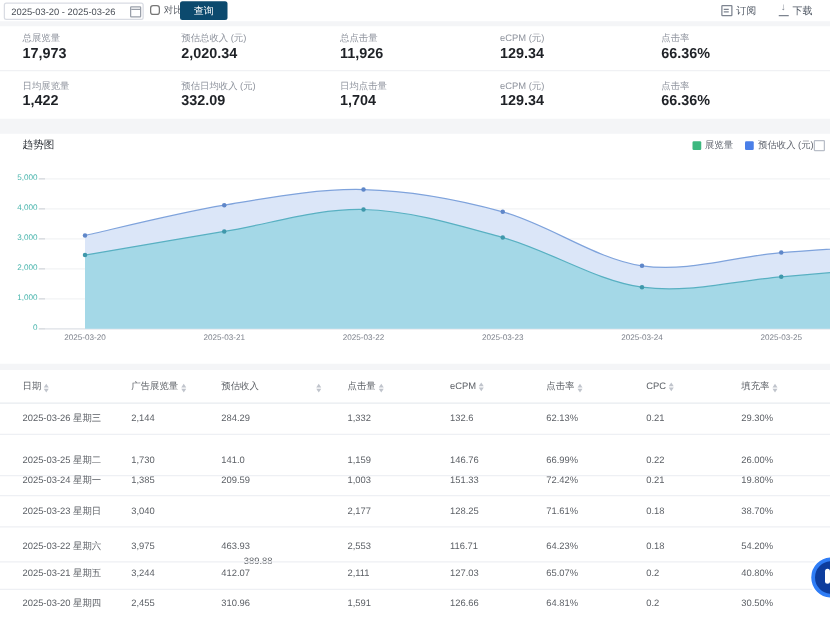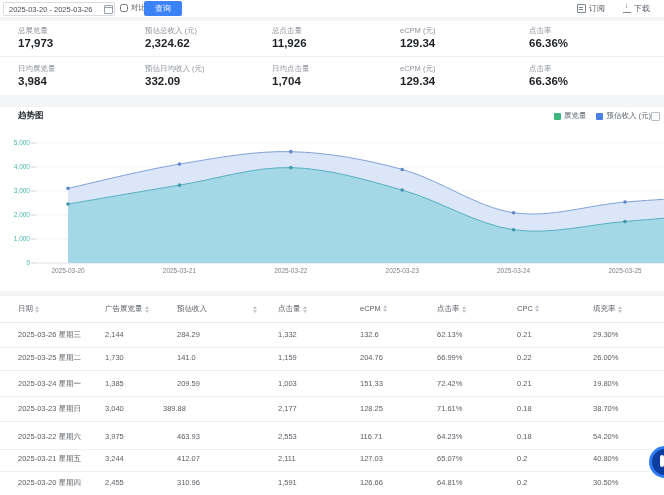--- a/index.html
+++ b/index.html
@@ -9,45 +9,45 @@
   .strip{position:absolute;left:0;width:664px;background:#f4f5f7;}
 
   
   .date-input{position:absolute;left:3px;top:2px;width:112px;height:14px;border:1px solid #d9dce3;
       border-radius:2px;font-size:7.5px;color:#4a4f57;padding:0 16px 0 5px;box-sizing:border-box;
       font-family:"Liberation Sans",sans-serif;outline:none;background:#fff;}
   .cal-icon{position:absolute;left:104px;top:5px;width:7px;height:7px;border:1px solid #9aa0aa;border-radius:1px;}
   .cal-icon::before{content:"";position:absolute;left:0;top:1px;width:7px;height:1px;background:#9aa0aa;}
   .cmp{position:absolute;left:120px;top:3px;display:flex;align-items:center;font-size:7.5px;color:#565b63;}
   .cmp input{width:8px;height:8px;margin:0 3px 0 0;}
-  .btn-primary{position:absolute;left:144px;top:1px;width:38px;height:15px;background:#3b82f6;border:none;
+  .btn-primary{position:absolute;left:144px;top:1px;width:38px;height:15px;background:#0c4a6e;border:none;
       border-radius:2px;color:#fff;font-size:8px;line-height:15px;text-align:center;padding:0;
       font-family:"Liberation Sans",sans-serif;cursor:pointer;}
   .tr-btn{position:absolute;top:3px;display:flex;align-items:center;gap:3px;font-size:8px;color:#525a66;cursor:pointer;}
   .sub-ico{width:7px;height:7px;border:1px solid #7d8490;border-radius:1px;position:relative;}
   .sub-ico::before{content:"";position:absolute;left:1px;top:2px;width:4px;height:1px;background:#7d8490;box-shadow:0 2px 0 #7d8490;}
   .dl-ico{width:8px;height:8px;position:relative;border-bottom:1px solid #7d8490;}
   .dl-ico::before{content:"\2193";position:absolute;left:1.5px;top:-3px;font-size:8px;color:#7d8490;}
 
   
   .stat-label{position:absolute;font-size:7.5px;color:#8d929c;white-space:nowrap;}
   .stat-value{position:absolute;font-size:11.5px;font-weight:bold;color:#1e2126;white-space:nowrap;}
   .hline{position:absolute;left:0;width:664px;height:1px;background:#f0f1f4;}
 
   
-  .chart-title{position:absolute;left:18px;top:110px;font-size:8.5px;font-weight:bold;color:#2b2f36;}
+  .chart-title{position:absolute;left:18px;top:110px;font-size:8.5px;font-weight:normal;color:#2b2f36;}
   .legend{position:absolute;right:4px;top:111px;display:flex;align-items:center;}
   .legend-item{display:flex;align-items:center;gap:3px;font-size:7.5px;color:#5f646e;cursor:pointer;}
   .legend-sq{width:7px;height:7px;border-radius:1px;display:inline-block;}
   .tool-ico{width:7px;height:7px;border:1px solid #b9bec8;border-radius:1px;}
   .ytick{position:absolute;width:28px;text-align:right;font-size:6.5px;color:#4ab5ad;}
   .xtick{position:absolute;width:60px;text-align:center;font-size:6.5px;color:#7d828c;}
 
   
-  .th-cell{position:absolute;top:0;font-size:7.5px;color:#5c6066;white-space:nowrap;cursor:pointer;display:flex;align-items:center;gap:2px;}
+  .th-cell{position:absolute;top:0;font-size:7.5px;color:#5c6066;white-space:nowrap;cursor:pointer;display:flex;align-items:flex-end;gap:2px;}
   .sorter{display:inline-flex;flex-direction:column;gap:1px;}
   .sorter i{width:0;height:0;border-left:2.5px solid transparent;border-right:2.5px solid transparent;display:block;}
   .sorter .up{border-bottom:3px solid #c0c4cc;}
   .sorter .dn{border-top:3px solid #c0c4cc;}
   .trow{position:absolute;left:0;width:664px;height:25px;border-bottom:1px solid #eef0f4;}
   .td-cell{position:absolute;top:8px;font-size:7.5px;color:#5c6066;white-space:nowrap;}
 
   .float-btn{position:absolute;left:649px;top:446px;width:26px;height:26px;border-radius:50%;
      background:#0d3d9e;border:3px solid #2f7df6;box-shadow:0 0 0 2px #fff;cursor:pointer;}
   .float-btn::before{content:"";position:absolute;left:8px;top:6px;width:4px;height:12px;background:#fff;border-radius:2px;}
@@ -73,29 +73,29 @@
     <span class="dl-ico"></span>
     <span>下载</span>
   </div>
 
   <div class="strip" style="top:17px;height:4px;"></div>
 
   <div id="stats">
       <div class="stat-label" style="left: 18px; top: 26px;">总展览量</div>
       <div class="stat-value" style="left: 18px; top: 37px;">17,973</div>
       <div class="stat-label" style="left: 145px; top: 26px;">预估总收入 (元)</div>
-      <div class="stat-value" style="left: 145px; top: 37px;">2,324.62</div>
+      <div class="stat-value" style="left: 145px; top: 37px;">2,020.34</div>
       <div class="stat-label" style="left: 272px; top: 26px;">总点击量</div>
       <div class="stat-value" style="left: 272px; top: 37px;">11,926</div>
       <div class="stat-label" style="left: 400px; top: 26px;">eCPM (元)</div>
       <div class="stat-value" style="left: 400px; top: 37px;">129.34</div>
       <div class="stat-label" style="left: 529px; top: 26px;">点击率</div>
       <div class="stat-value" style="left: 529px; top: 37px;">66.36%</div>
       <div class="stat-label" style="left: 18px; top: 64px;">日均展览量</div>
-      <div class="stat-value" style="left: 18px; top: 75px;">3,984</div>
+      <div class="stat-value" style="left: 18px; top: 75px;">1,422</div>
       <div class="stat-label" style="left: 145px; top: 64px;">预估日均收入 (元)</div>
       <div class="stat-value" style="left: 145px; top: 75px;">332.09</div>
       <div class="stat-label" style="left: 272px; top: 64px;">日均点击量</div>
       <div class="stat-value" style="left: 272px; top: 75px;">1,704</div>
       <div class="stat-label" style="left: 400px; top: 64px;">eCPM (元)</div>
       <div class="stat-value" style="left: 400px; top: 75px;">129.34</div>
       <div class="stat-label" style="left: 529px; top: 64px;">点击率</div>
       <div class="stat-value" style="left: 529px; top: 75px;">66.36%</div>
     </div>
   <div class="hline" style="top:56px;"></div>
@@ -226,44 +226,44 @@
       <div class="trow" style="top: 322px;">
         <div class="td-cell" style="left: 18px;">2025-03-26 星期三</div>
         <div class="td-cell" style="left: 105px;">2,144</div>
         <div class="td-cell" style="left: 177px;">284.29</div>
         <div class="td-cell" style="left: 278px;">1,332</div>
         <div class="td-cell" style="left: 360px;">132.6</div>
         <div class="td-cell" style="left: 437px;">62.13%</div>
         <div class="td-cell" style="left: 517px;">0.21</div>
         <div class="td-cell" style="left: 593px;">29.30%</div>
       </div>
-      <div class="trow" style="top: 345px;">
+      <div class="trow" style="top: 355px;">
         <div class="td-cell" style="left: 18px;">2025-03-25 星期二</div>
         <div class="td-cell" style="left: 105px;">1,730</div>
         <div class="td-cell" style="left: 177px;">141.0</div>
         <div class="td-cell" style="left: 278px;">1,159</div>
-        <div class="td-cell" style="left: 360px;">204.76</div>
+        <div class="td-cell" style="left: 360px;">146.76</div>
         <div class="td-cell" style="left: 437px;">66.99%</div>
         <div class="td-cell" style="left: 517px;">0.22</div>
         <div class="td-cell" style="left: 593px;">26.00%</div>
       </div>
       <div class="trow" style="top: 371.4px;">
         <div class="td-cell" style="left: 18px;">2025-03-24 星期一</div>
         <div class="td-cell" style="left: 105px;">1,385</div>
         <div class="td-cell" style="left: 177px;">209.59</div>
         <div class="td-cell" style="left: 278px;">1,003</div>
         <div class="td-cell" style="left: 360px;">151.33</div>
         <div class="td-cell" style="left: 437px;">72.42%</div>
         <div class="td-cell" style="left: 517px;">0.21</div>
         <div class="td-cell" style="left: 593px;">19.80%</div>
       </div>
       <div class="trow" style="top: 396.1px;">
         <div class="td-cell" style="left: 18px;">2025-03-23 星期日</div>
         <div class="td-cell" style="left: 105px;">3,040</div>
-        <div class="td-cell" style="left: 163px;">389.88</div>
+        <div class="td-cell" style="left: 195px; margin-top: 40px;">389.88</div>
         <div class="td-cell" style="left: 278px;">2,177</div>
         <div class="td-cell" style="left: 360px;">128.25</div>
         <div class="td-cell" style="left: 437px;">71.61%</div>
         <div class="td-cell" style="left: 517px;">0.18</div>
         <div class="td-cell" style="left: 593px;">38.70%</div>
       </div>
       <div class="trow" style="top: 424px;">
         <div class="td-cell" style="left: 18px;">2025-03-22 星期六</div>
         <div class="td-cell" style="left: 105px;">3,975</div>
         <div class="td-cell" style="left: 177px;">463.93</div>

